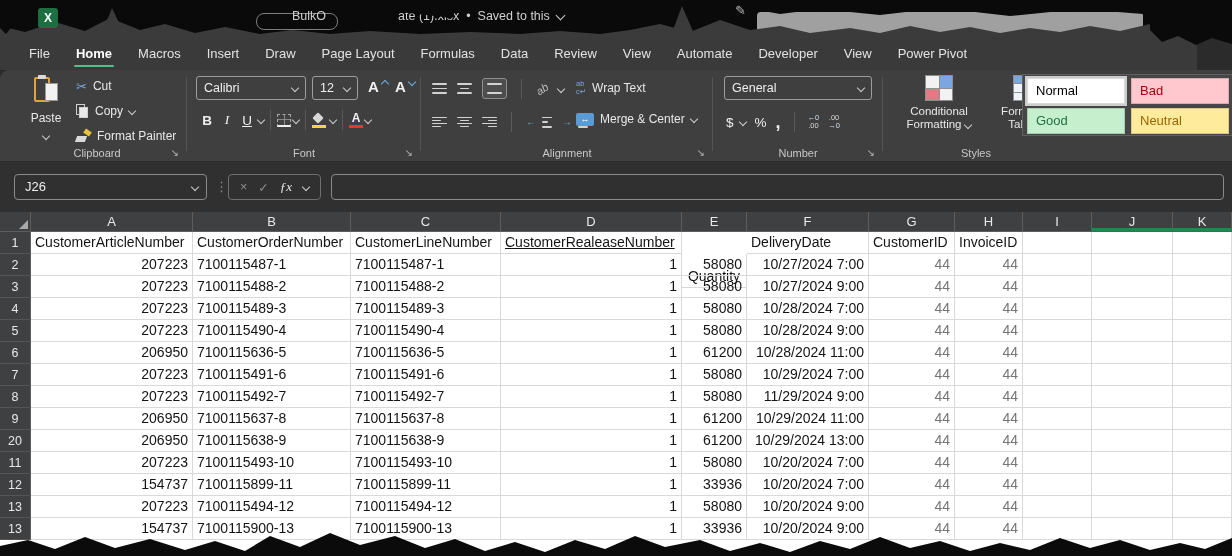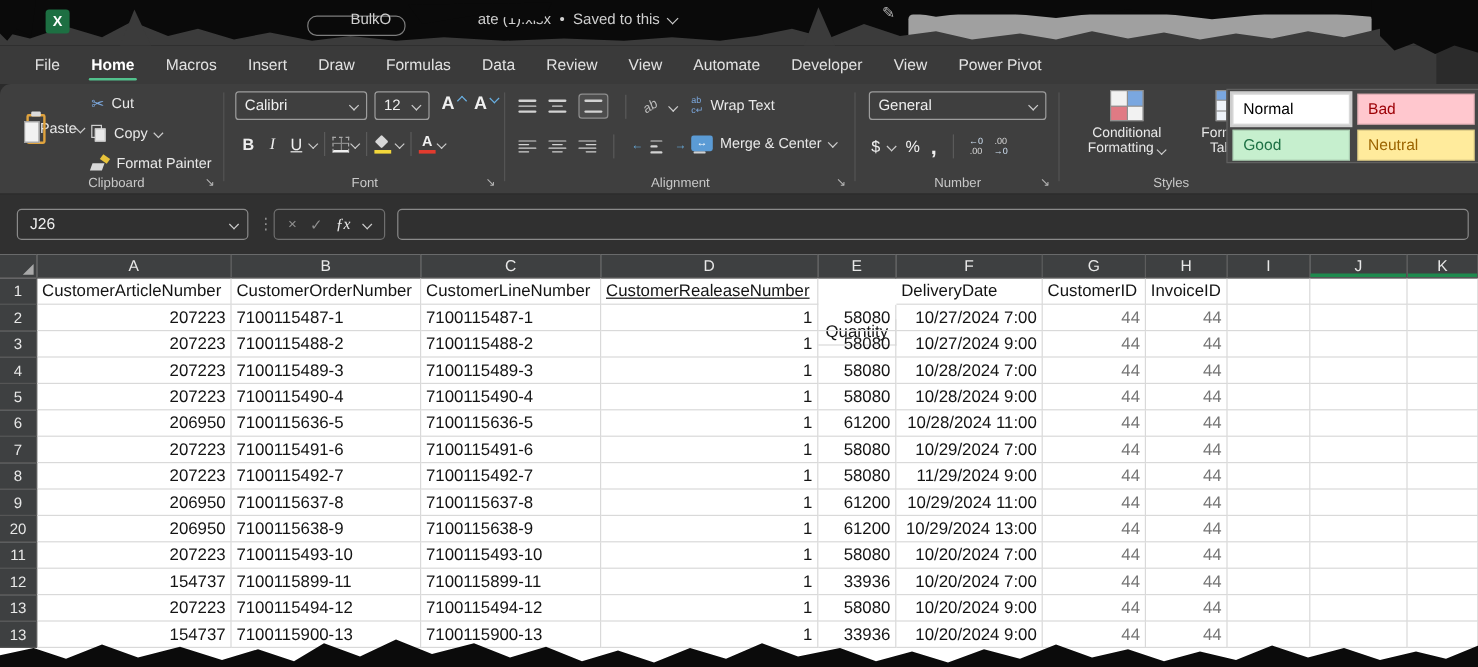--- a/index.html
+++ b/index.html
@@ -40,21 +40,21 @@
   .glabel{position:absolute;bottom:3px;left:0;right:0;text-align:center;color:#c8c8c8;font-size:11px;}
   .glauncher{position:absolute;bottom:3px;right:5px;color:#b3b3b3;font-size:10px;line-height:12px;cursor:default;}
   .rbtn{display:flex;align-items:center;gap:6px;color:#e8e8e8;font-size:12px;white-space:nowrap;cursor:default;}
   .chv{display:inline-block;width:6px;height:6px;border-right:1.4px solid #cdcdcd;border-bottom:1.4px solid #cdcdcd;
       transform:rotate(45deg);flex:none;}
   .chv.sm{width:5px;height:5px;}
   .chv.blue{border-color:#69b0e3;}
   .chv.up{transform:rotate(-135deg);}
 
   
-  .paste-btn{position:absolute;left:12px;top:5px;width:48px;height:64px;display:flex;flex-direction:row;
+  .paste-btn{position:absolute;left:12px;top:5px;width:48px;height:64px;display:flex;flex-direction:column;
       align-items:center;justify-content:space-between;color:#e8e8e8;font-size:12px;}
   .iclip{position:relative;width:24px;height:28px;}
   .iclip .base{position:absolute;left:0;top:2px;width:16px;height:25px;border:2px solid #e0a33e;border-radius:2px;box-sizing:border-box;}
   .iclip .clip{position:absolute;left:4px;top:0;width:8px;height:4px;background:#dcdcdc;border-radius:1px;}
   .iclip .page{position:absolute;right:0;top:8px;width:13px;height:18px;background:#f2f2f2;border:1px solid #9a9a9a;box-sizing:border-box;}
   .cut-btn{position:absolute;left:66px;top:9px;}
   .copy-btn{position:absolute;left:66px;top:34px;}
   .fp-btn{position:absolute;left:66px;top:59px;}
   .iscissors{color:#7ba7dc;font-size:13px;line-height:13px;}
   .icopy{position:relative;width:13px;height:14px;}
@@ -181,20 +181,21 @@
     <polygon fill="#0a0a0a" points="0,0 30,0 26,30 14,24 6,34 0,28"></polygon>
     <polygon fill="#0a0a0a" points="340,4 460,2 452,18 400,12 352,20"></polygon>
   </svg>
 
   <div class="tabsrow">
       <div class="tab">File</div>
       <div class="tab active">Home</div>
       <div class="tab">Macros</div>
       <div class="tab">Insert</div>
       <div class="tab">Draw</div>
+      <div class="tab">Page Layout</div>
       <div class="tab">Formulas</div>
       <div class="tab">Data</div>
       <div class="tab">Review</div>
       <div class="tab">View</div>
       <div class="tab">Automate</div>
       <div class="tab">Developer</div>
       <div class="tab">View</div>
       <div class="tab">Power Pivot</div>
     </div>
 

